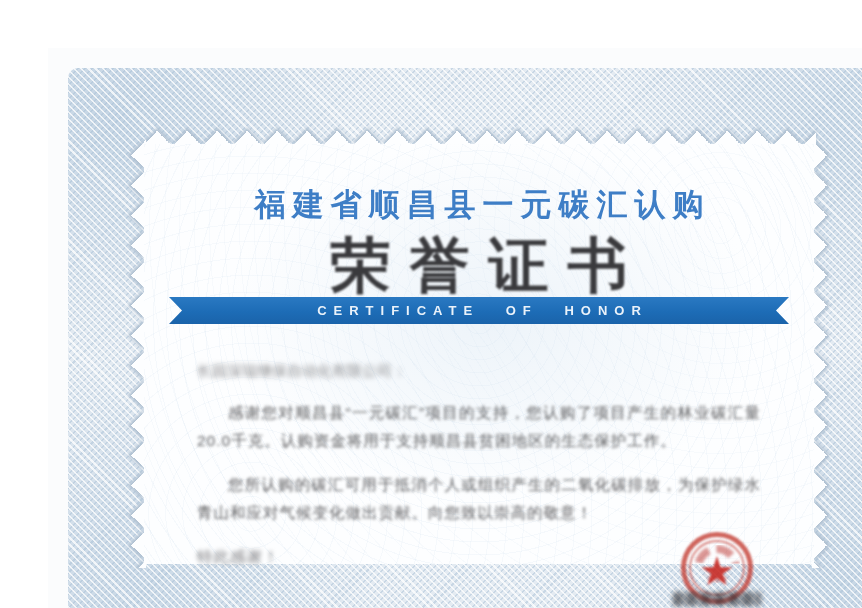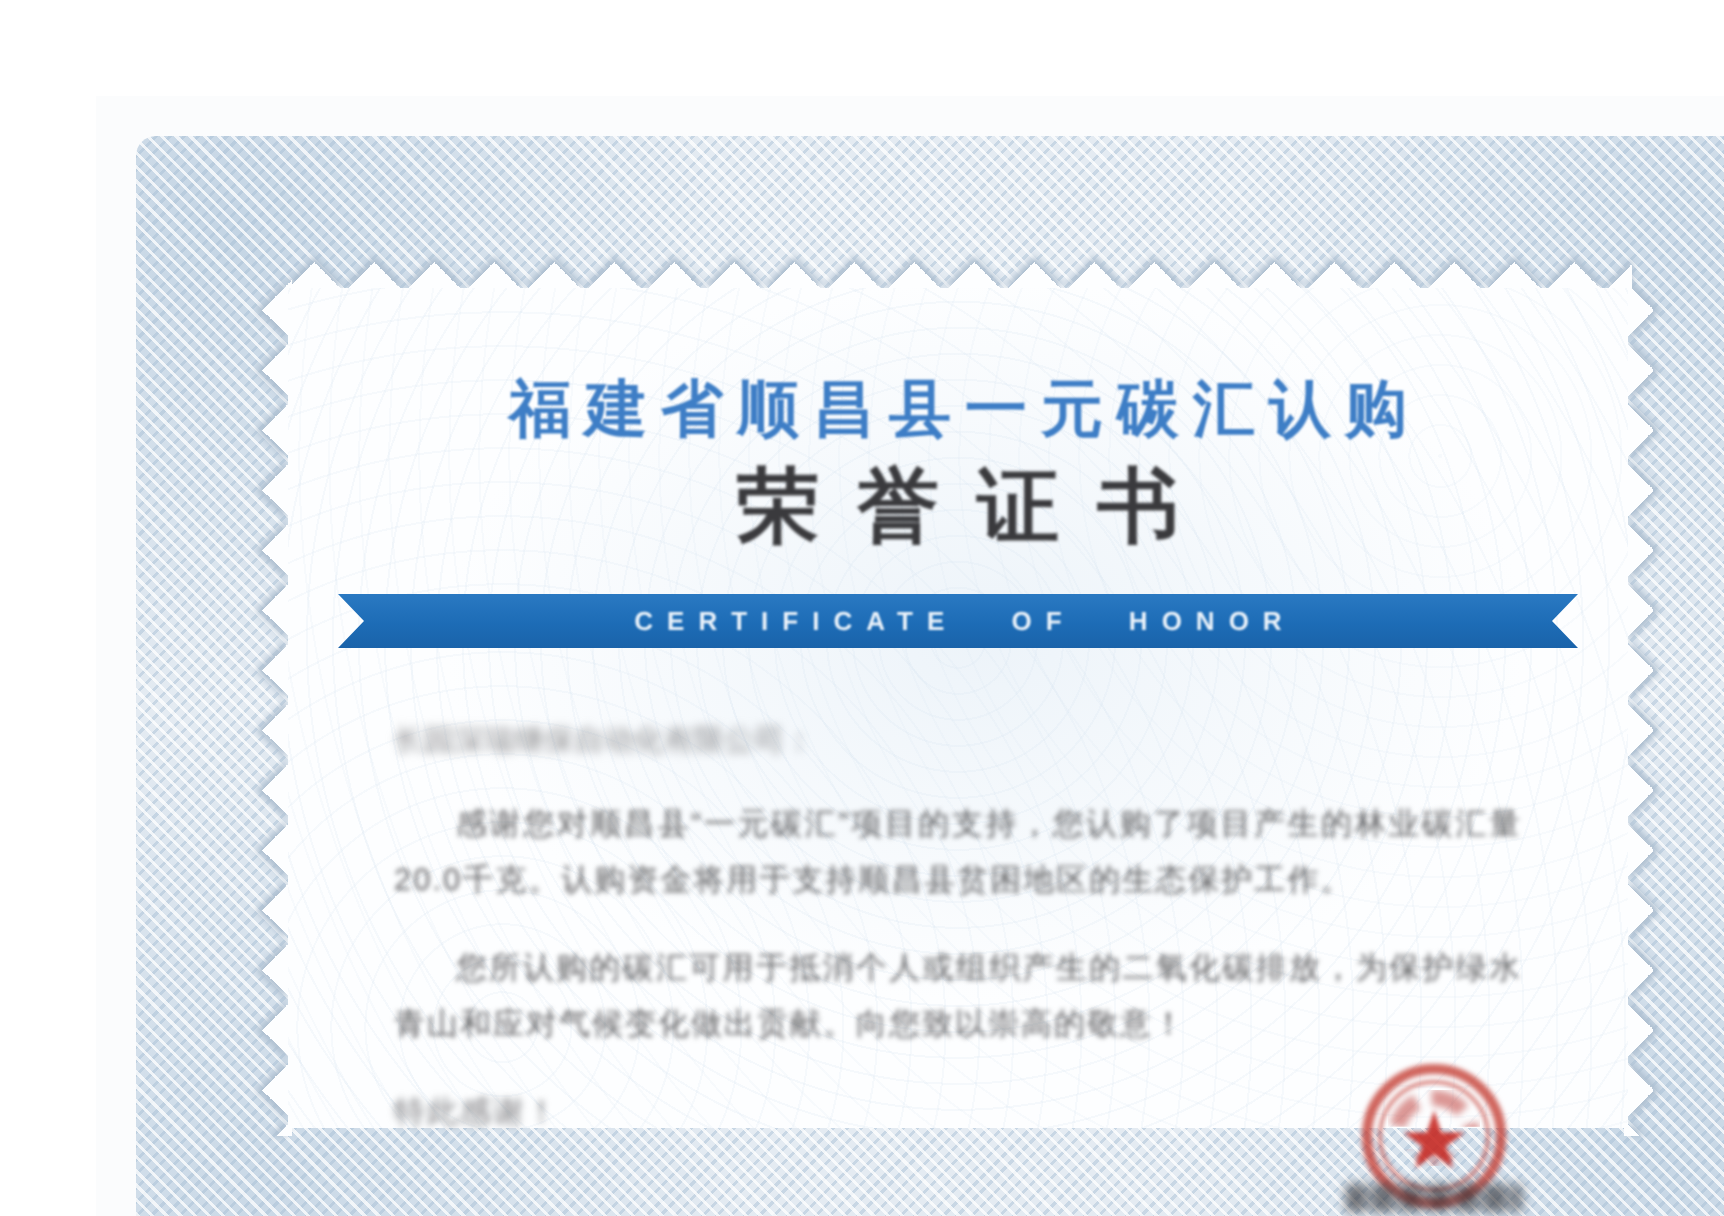--- a/index.html
+++ b/index.html
@@ -53,21 +53,21 @@
   }
 
   
   .subtitle {
     position:absolute; left:0; right:0; top:24px; text-align:center;
     font-size:31px; font-weight:bold; color:#3e7ec6;
     letter-spacing:7px; text-indent:7px; filter:blur(.5px);
   }
   .title {
     position:absolute; left:0; right:0; top:66px; text-align:center;
-    font-size:41px; font-weight:bold; color:#3a3a3d;
+    font-size:60px; font-weight:bold; color:#3a3a3d;
     letter-spacing:19px; text-indent:19px; filter:blur(.8px);
   }
 
   
   .ribbon {
     position:absolute; left:9px; right:9px; top:137px; height:27px;
     background:linear-gradient(180deg,#2a79c2 0%, #1d6cb6 55%, #1a63aa 100%);
     clip-path:polygon(0 0, 100% 0, calc(100% - 13px) 50%, 100% 100%, 0 100%, 13px 50%);
     display:flex; align-items:center; justify-content:center;text-align:center;
   }

